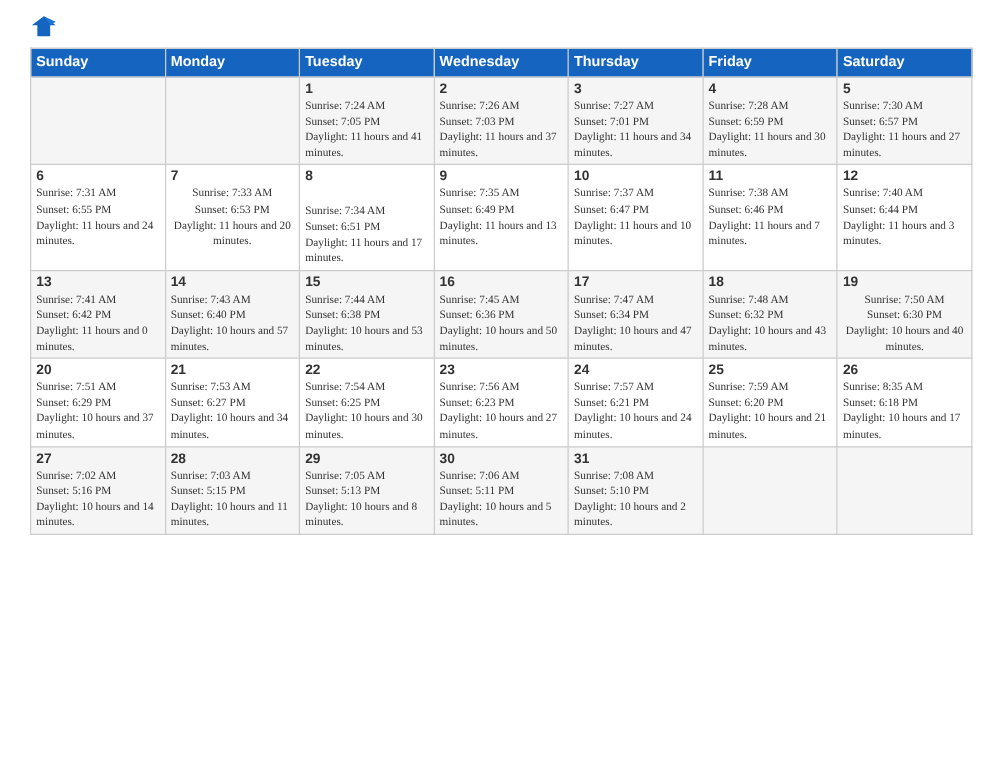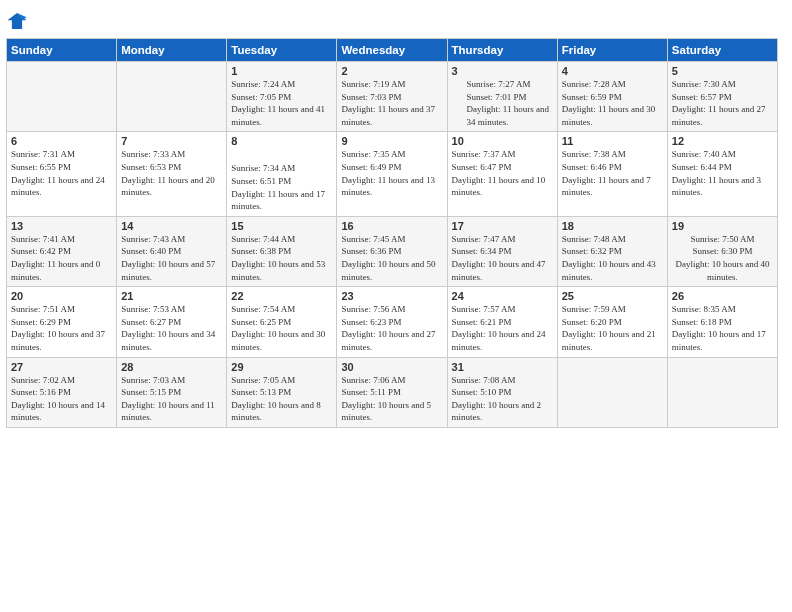--- a/index.html
+++ b/index.html
@@ -7,21 +7,21 @@
       font-family: Arial, sans-serif;
       background: #fff;
       width: 792px;
       min-height: 612px;
       padding: 0;
     }
     .page {
       width: 792px;
       min-height: 612px;
       background: #fff;
-      padding: 10px 14px 14px 6px;
+      padding: 10px 14px 14px 24px;
     }
     .header {
       display: flex;
       justify-content: space-between;
       align-items: flex-start;
       margin-bottom: 4px;
     }
     .logo-area {
       display: flex;
       flex-direction: column;
@@ -138,27 +138,27 @@
           <td class="empty"></td>
           <td class="empty"></td>
           <td>
             <span class="day-number">1</span>
             <div class="day-info" style="white-space: pre-line;">Sunrise: 7:24 AM
 Sunset: 7:05 PM
 Daylight: 11 hours and 41 minutes.</div>
           </td>
           <td>
             <span class="day-number">2</span>
-            <div class="day-info" style="white-space: pre-line;">Sunrise: 7:19 AM
+            <div class="day-info" style="white-space: pre-line;">Sunrise: 7:26 AM
 Sunset: 7:03 PM
 Daylight: 11 hours and 37 minutes.</div>
           </td>
           <td>
             <span class="day-number">3</span>
-            <div class="day-info" style="white-space: pre-line; margin-left: 15px;">Sunrise: 7:27 AM
+            <div class="day-info" style="white-space: pre-line;">Sunrise: 7:27 AM
 Sunset: 7:01 PM
 Daylight: 11 hours and 34 minutes.</div>
           </td>
           <td>
             <span class="day-number">4</span>
             <div class="day-info" style="white-space: pre-line;">Sunrise: 7:28 AM
 Sunset: 6:59 PM
 Daylight: 11 hours and 30 minutes.</div>
           </td>
           <td>
@@ -170,21 +170,21 @@
         </tr>
         <tr>
           <td>
             <span class="day-number">6</span>
             <div class="day-info" style="white-space: pre-line;">Sunrise: 7:31 AM
 Sunset: 6:55 PM
 Daylight: 11 hours and 24 minutes.</div>
           </td>
           <td>
             <span class="day-number">7</span>
-            <div class="day-info" style="white-space: pre-line;">Sunrise: 7:33 AM
+            <div class="day-info" style="white-space: pre-line; text-align: center;">Sunrise: 7:33 AM
 Sunset: 6:53 PM
 Daylight: 11 hours and 20 minutes.</div>
           </td>
           <td>
             <span class="day-number">8</span>
             <div class="day-info" style="white-space: pre-line; margin-top: 15px;">Sunrise: 7:34 AM
 Sunset: 6:51 PM
 Daylight: 11 hours and 17 minutes.</div>
           </td>
           <td>

